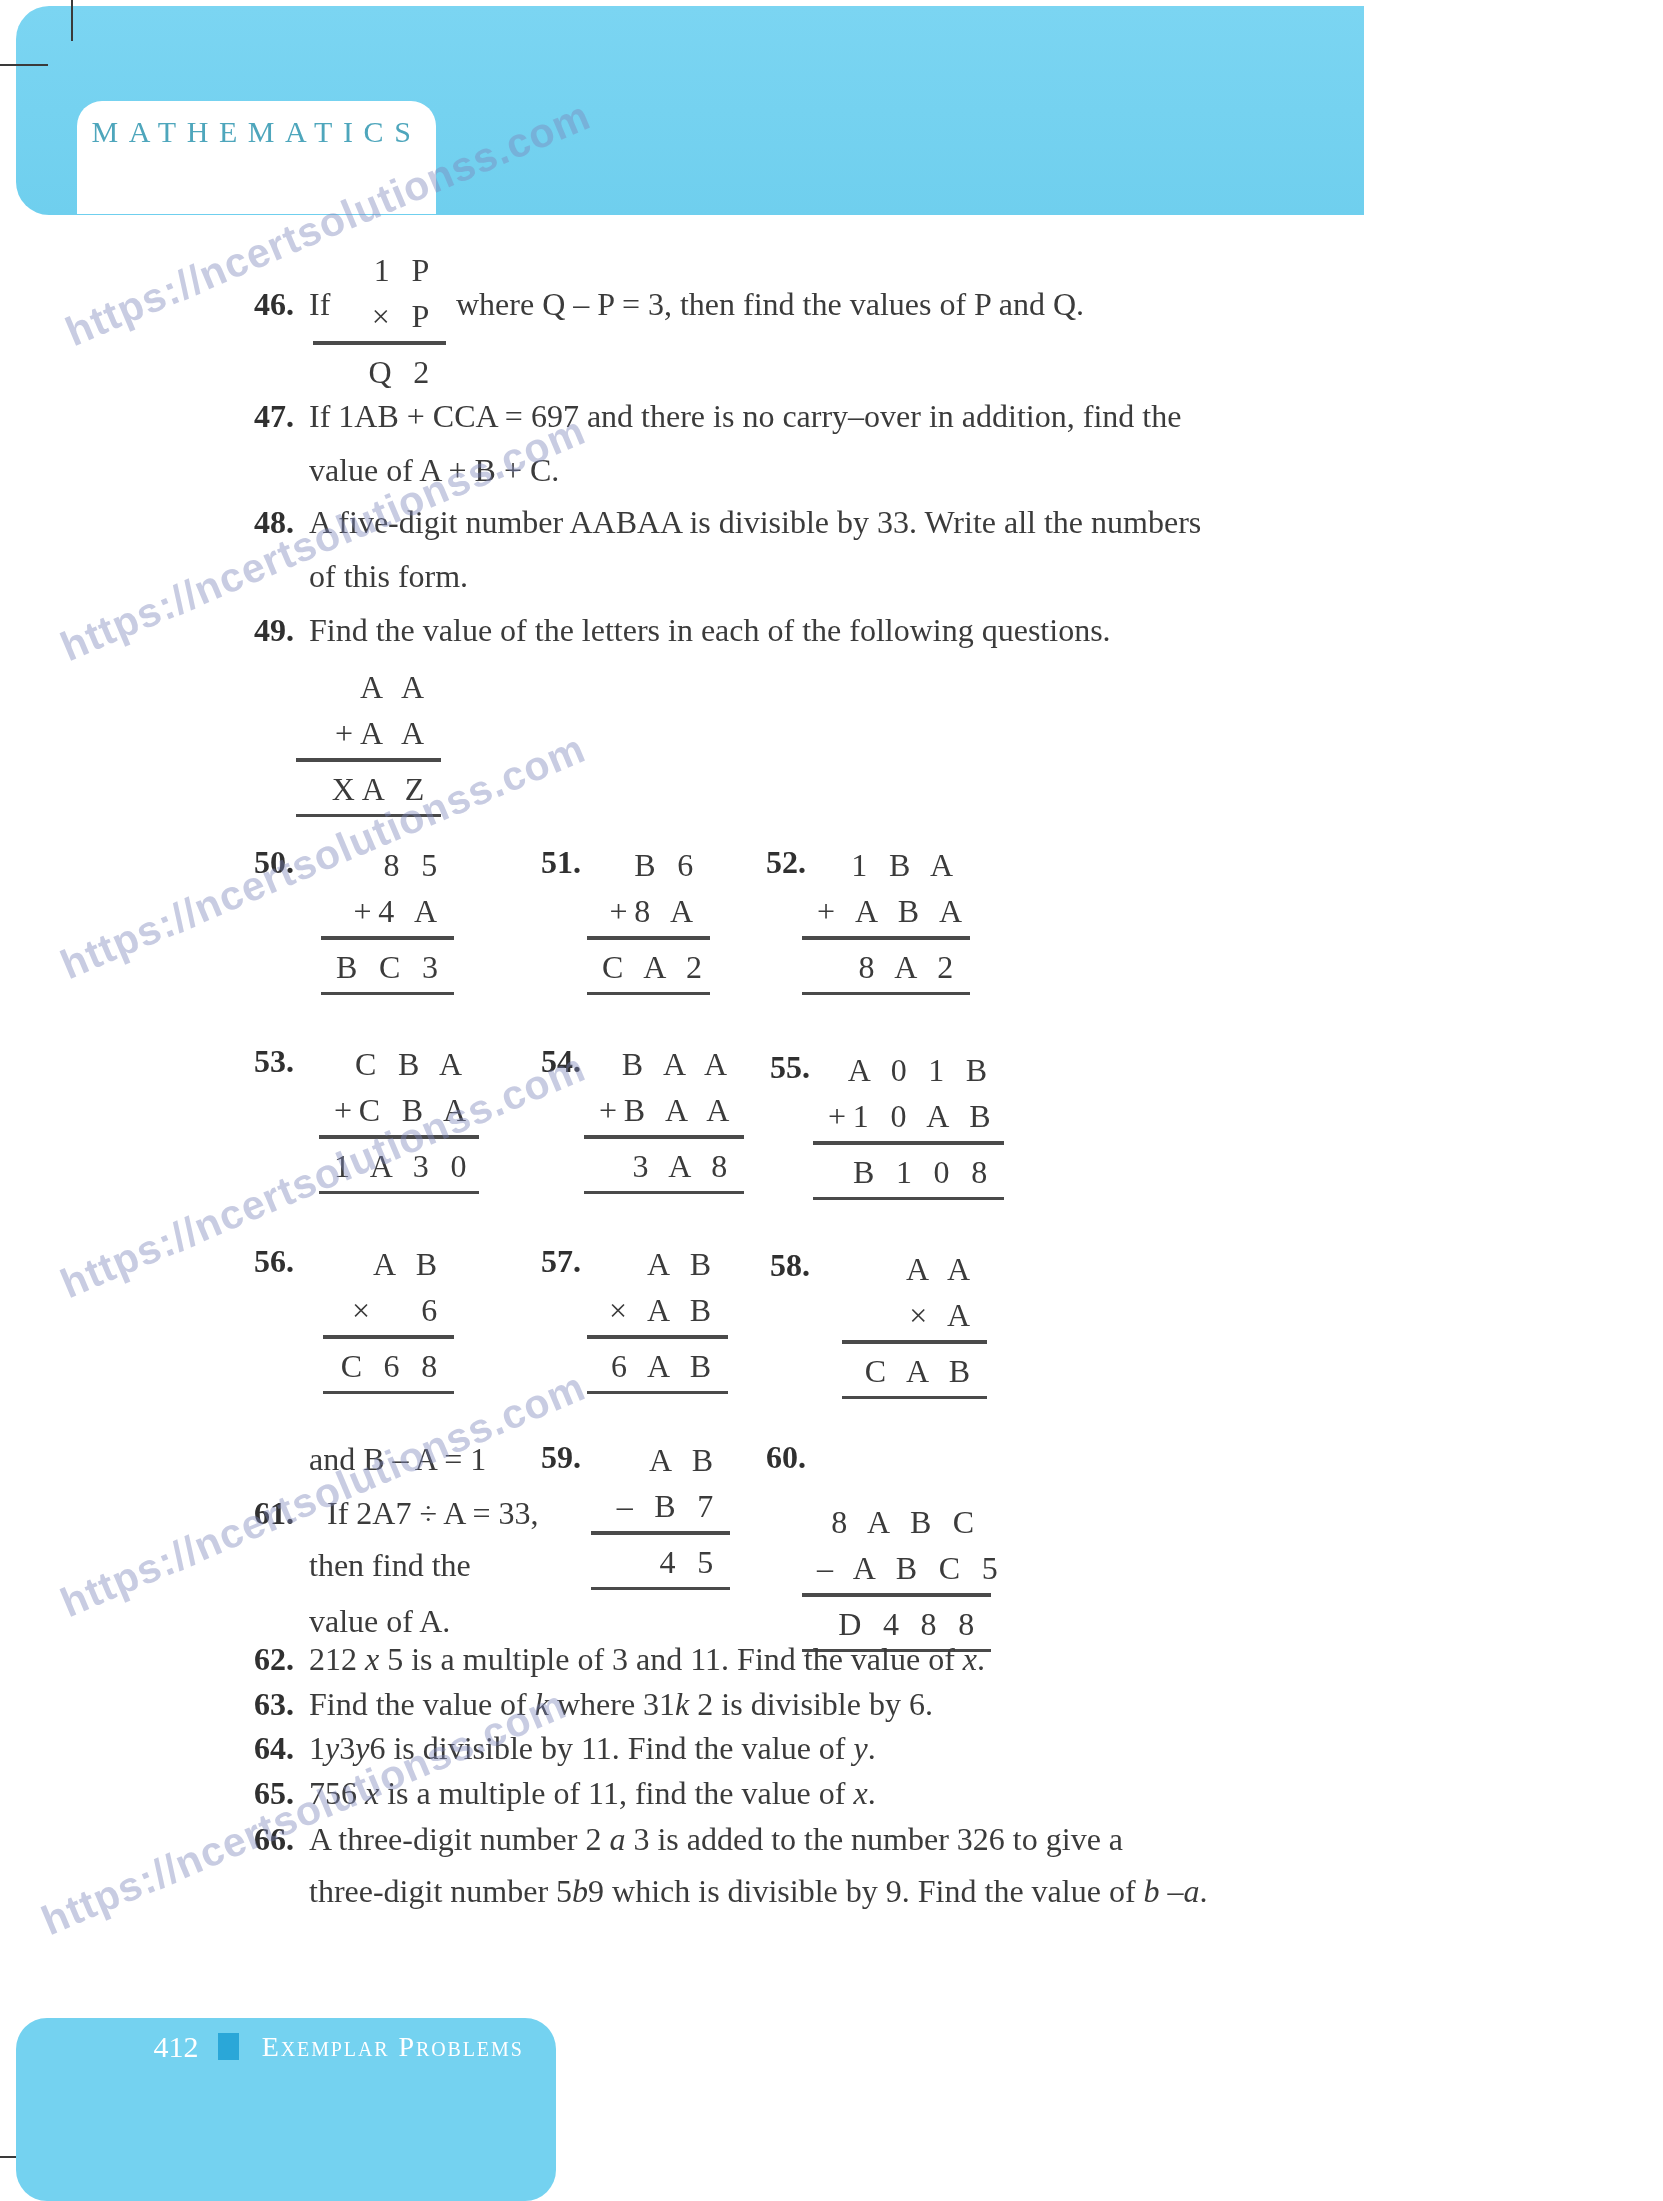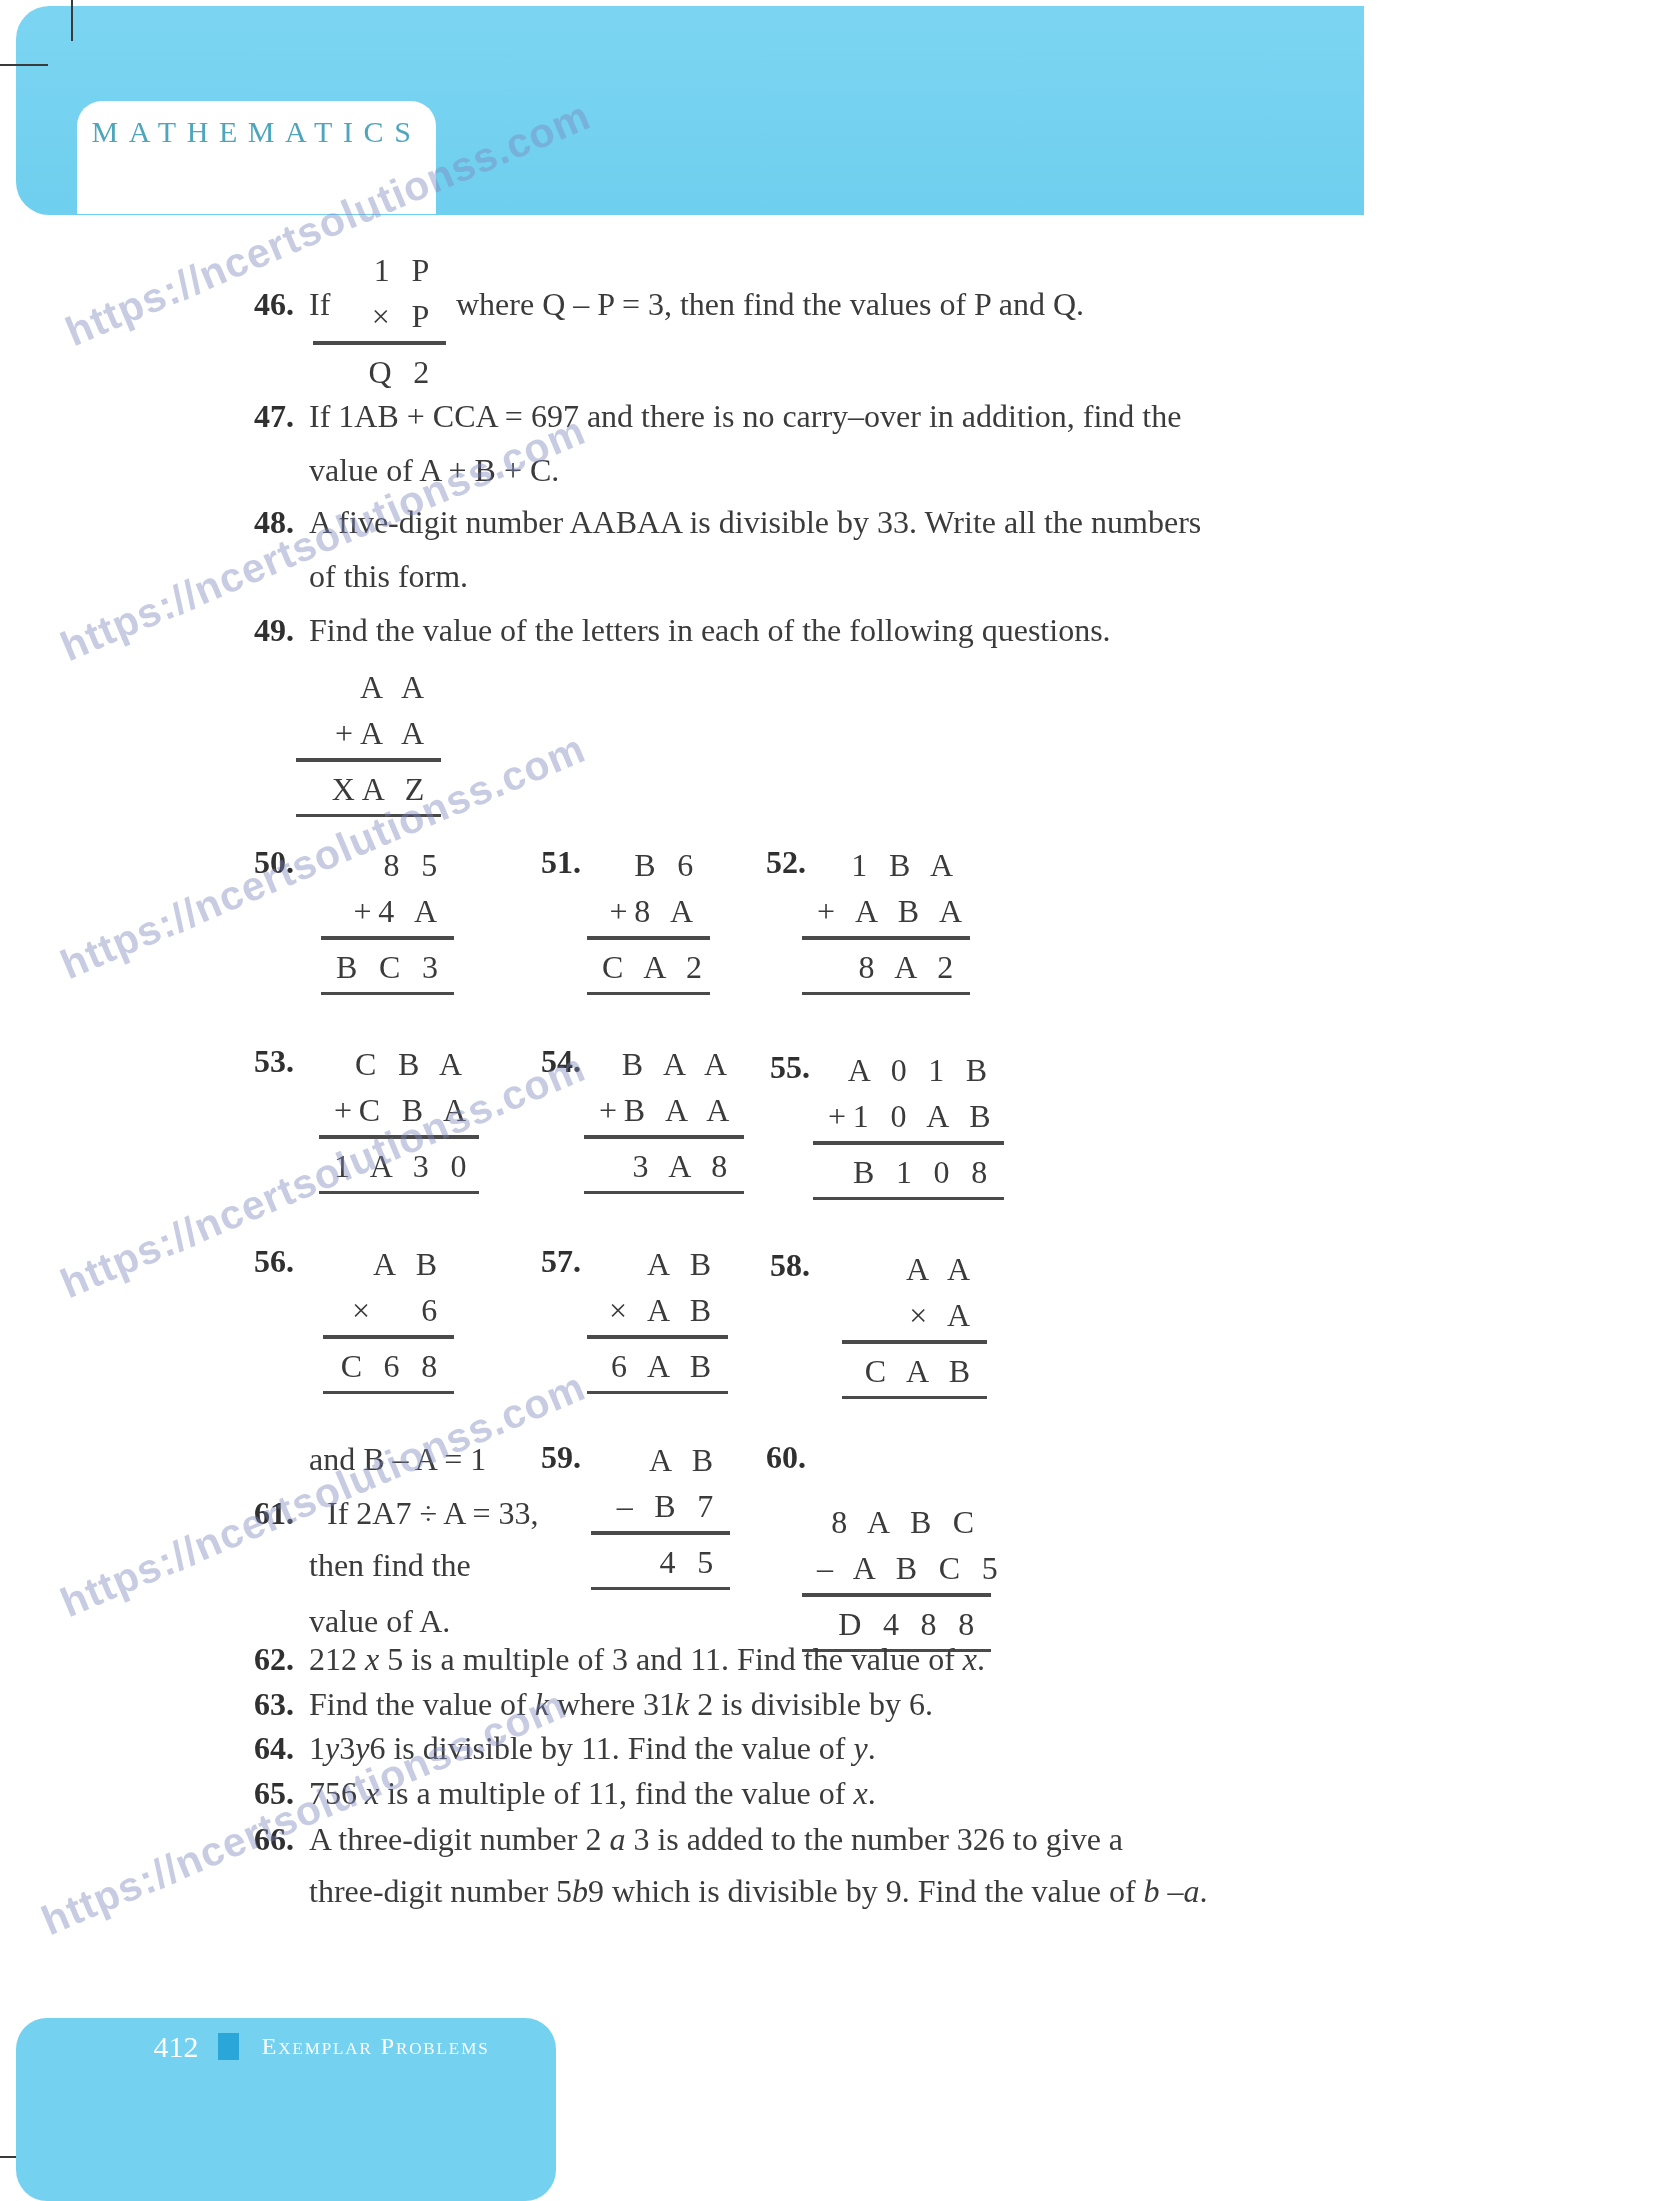--- a/index.html
+++ b/index.html
@@ -68,21 +68,21 @@
     position:absolute;left:137px;top:11.6px;
     display:flex;align-items:center;
   }
   .footer-page{
     font-size:30px;color:#ffffff;white-space:pre;
   }
   .footer-bullet{
     width:21px;height:27px;background:#2aa7d8;margin:0 23px 0 19.3px;
   }
   .footer-book{
-    font-size:24px;color:#ffffff;font-variant:small-caps;letter-spacing:1.9px;white-space:pre;
+    font-size:28px;color:#ffffff;font-variant:small-caps;letter-spacing:1.9px;white-space:pre;
   }
 </style>
 </head>
 <body>
 
 <div class="page">
 
   <div class="header-band"></div>
   <div class="header-title-box">
     <div class="header-title">MATHEMATICS</div>

